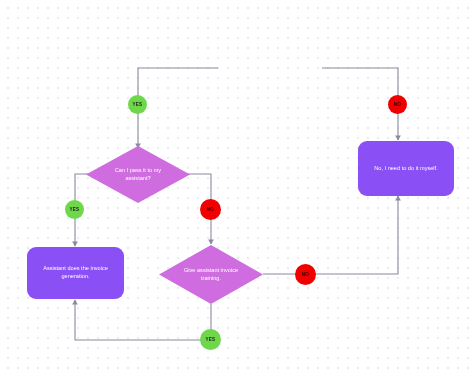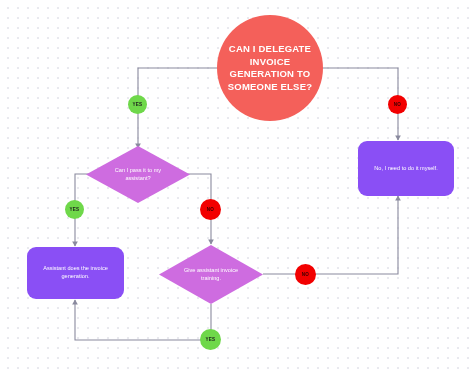--- a/index.html
+++ b/index.html
@@ -60,23 +60,20 @@
       <path d="M 95,174 L 75,174 L 75,246" marker-end="url(#arw)"></path>
 
       <path d="M 181,174 L 211,174 L 211,244" marker-end="url(#arw)"></path>
 
       <path d="M 263,274 L 398,274 L 398,196" marker-end="url(#arw)"></path>
 
       <path d="M 211,304 L 211,340 L 75,340 L 75,300" marker-end="url(#arw)"></path>
     </g>
   </svg>
 
-  <div class="node start-circle" style="left:217px;top:15px;">
-    <span>CAN I DELEGATE INVOICE GENERATION TO SOMEONE ELSE?</span>
-  </div>
 
   <div class="node diamond" style="left:86px;top:146px;width:104px;height:57px;">
     <span class="txt">Can I pass it to my assistant?</span>
   </div>
 
   <div class="node diamond" style="left:159px;top:245px;width:104px;height:59px;">
     <span class="txt">Give assistant invoice training.</span>
   </div>
 
   <div class="node process" style="left:27px;top:247px;width:97px;height:52px;">

